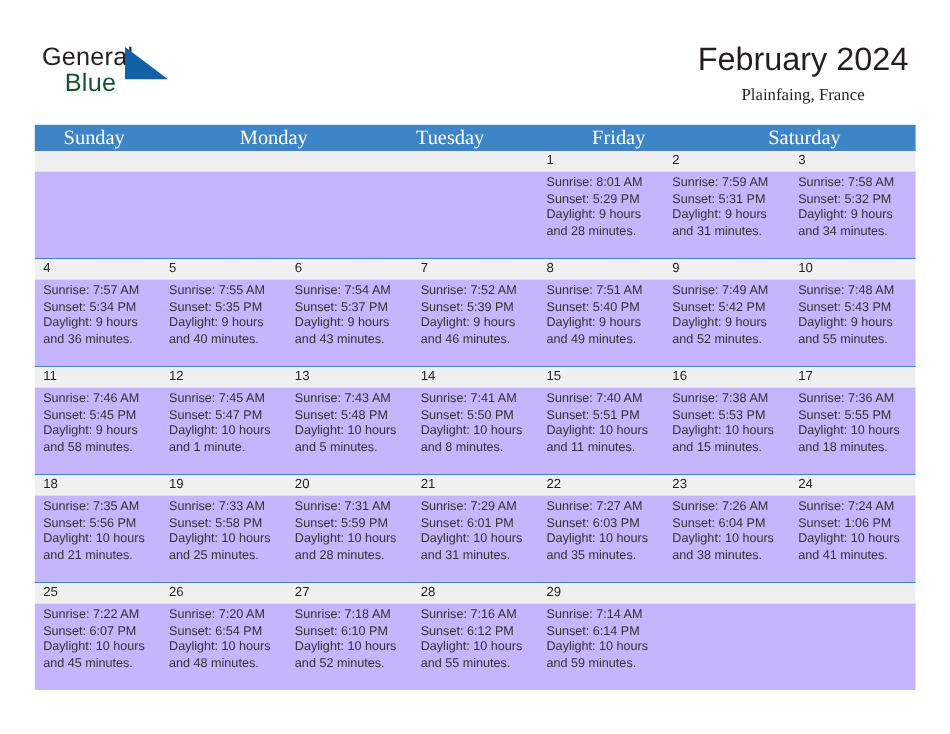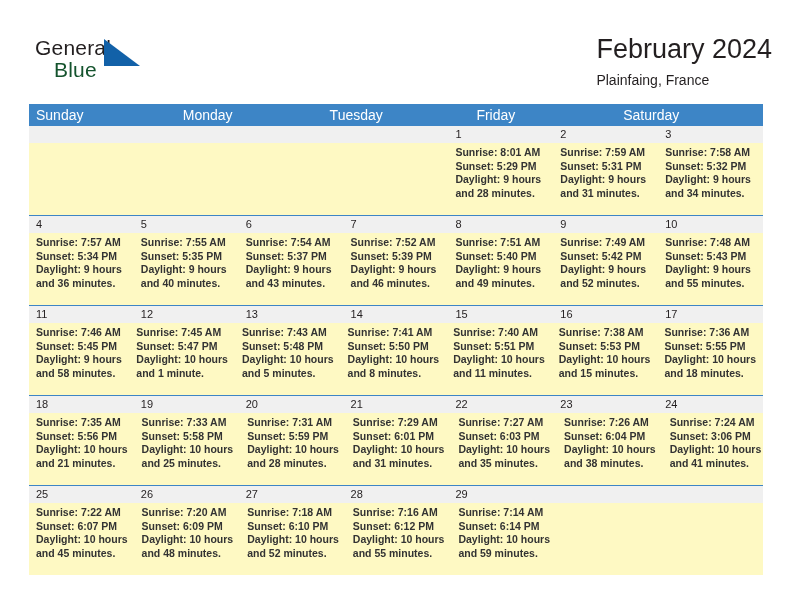--- a/index.html
+++ b/index.html
@@ -55,58 +55,60 @@
     line-height: 24px;
   }
   .brand-triangle {
     position: absolute;
     left: 69px;
     top: 3px;
   }
 
   .title-block {
     position: absolute;
-    right: 20px;
+    right: 35px;
     top: 33px;
-    text-align: left;
+    text-align: center;
   }
   .cal-title {
     font-size: 27px;
     color: #231f20;
     line-height: 32px;
     white-space: nowrap;
   }
   .cal-location {
     font-size: 14px;
     color: #231f20;
     line-height: 18px;
     margin-top: 6px;
     white-space: nowrap;
+    font-family: Liberation Serif, serif;
   }
 
   
   .calendar {
     position: absolute;
     left: 29px;
     top: 104px;
     width: 734px;
   }
   .dow-row {
     display: flex;
     background: #3d85c6;
     height: 22px;
   }
   .dow-cell {
     flex: 1 1 0;
     color: #ffffff;
-    font-size: 14px;
+    font-size: 17px;
     line-height: 22px;
-    padding-left: 7px;
+    padding-left: 24px;
     box-sizing: border-box;
     white-space: nowrap;
+    font-family: Liberation Serif, serif;
   }
 
   .week {
     border-top: 1px solid #3d85c6;
   }
   .week:first-of-type {
     border-top: none;
   }
   .week-dates {
     display: flex;
@@ -116,23 +118,22 @@
   .date-cell {
     flex: 1 1 0;
     font-size: 11px;
     line-height: 17px;
     padding-left: 7px;
     box-sizing: border-box;
     color: #231f20;
   }
   .week-body {
     display: flex;
-    background: #fef9c3;
+    background: #c4b5fd;
     height: 72px;
-    font-weight: bold;
   }
   .info-cell {
     flex: 1 1 0;
     padding: 3px 7px 0 7px;
     box-sizing: border-box;
   }
   .info-line {
     font-size: 10.5px;
     line-height: 13.5px;
     color: #333333;
@@ -359,21 +360,21 @@
               <div class="info-line">and 35 minutes.</div>
             </div>
             <div class="info-cell">
               <div class="info-line">Sunrise: 7:26 AM</div>
               <div class="info-line">Sunset: 6:04 PM</div>
               <div class="info-line">Daylight: 10 hours</div>
               <div class="info-line">and 38 minutes.</div>
             </div>
             <div class="info-cell">
               <div class="info-line">Sunrise: 7:24 AM</div>
-              <div class="info-line">Sunset: 3:06 PM</div>
+              <div class="info-line">Sunset: 1:06 PM</div>
               <div class="info-line">Daylight: 10 hours</div>
               <div class="info-line">and 41 minutes.</div>
             </div>
           </div>
         </div>
         <div class="week">
           <div class="week-dates">
             <div class="date-cell">25</div>
             <div class="date-cell">26</div>
             <div class="date-cell">27</div>
@@ -384,21 +385,21 @@
           </div>
           <div class="week-body">
             <div class="info-cell">
               <div class="info-line">Sunrise: 7:22 AM</div>
               <div class="info-line">Sunset: 6:07 PM</div>
               <div class="info-line">Daylight: 10 hours</div>
               <div class="info-line">and 45 minutes.</div>
             </div>
             <div class="info-cell">
               <div class="info-line">Sunrise: 7:20 AM</div>
-              <div class="info-line">Sunset: 6:09 PM</div>
+              <div class="info-line">Sunset: 6:54 PM</div>
               <div class="info-line">Daylight: 10 hours</div>
               <div class="info-line">and 48 minutes.</div>
             </div>
             <div class="info-cell">
               <div class="info-line">Sunrise: 7:18 AM</div>
               <div class="info-line">Sunset: 6:10 PM</div>
               <div class="info-line">Daylight: 10 hours</div>
               <div class="info-line">and 52 minutes.</div>
             </div>
             <div class="info-cell">

